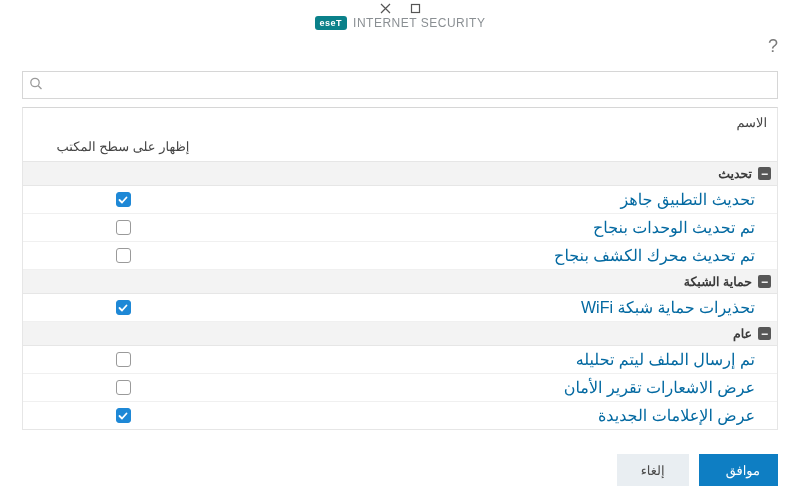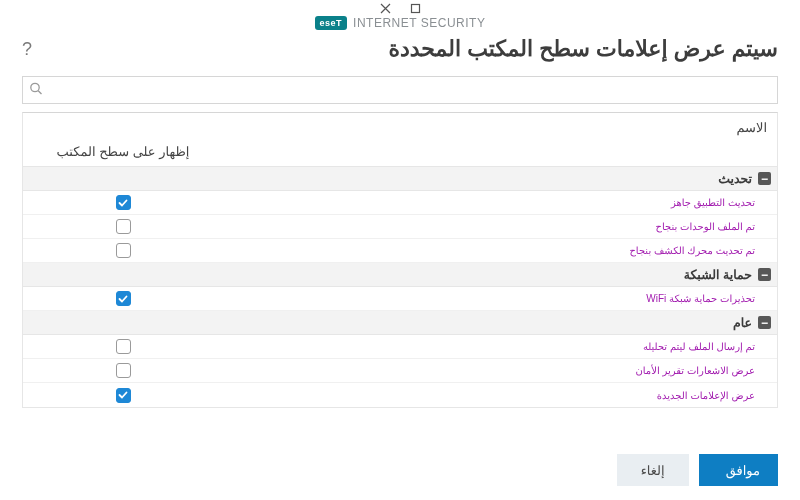--- a/index.html
+++ b/index.html
@@ -135,22 +135,22 @@
   direction: rtl;
   align-items: center;
   border-bottom: 1px solid #f0f0f0;
   padding: 2px 0;
   min-height: 24px;
 }
 .item-row:last-child { border-bottom: none; }
 .item-label {
   flex: 1;
   padding: 2px 22px 2px 10px;
-  color: #a21caf;
-  font-size: 10px;
+  color: #0369a1;
+  font-size: 16px;
 }
 .item-check {
   width: 200px;
   display: flex;
   justify-content: center;
 }
 .cbox {
   width: 15px;
   height: 15px;
   border: 1.5px solid #9a9a9a;
@@ -202,21 +202,20 @@
     </div>
   </div>
   <div class="brand">
     <span class="brand-logo">eseT</span>
     <span>INTERNET SECURITY</span>
   </div>
 </div>
 
 <div class="content">
   <div class="heading-row">
-    <div class="page-title">سيتم عرض إعلامات سطح المكتب المحددة</div>
     <div class="help-icon">?</div>
   </div>
 
   <div class="search-wrap">
     <input class="search-input" type="text" placeholder="" style="">
     <span class="search-glyph">
       <svg width="14" height="14" viewBox="0 0 14 14">
           <circle cx="6" cy="6" r="4.2" stroke="#9a9a9a" stroke-width="1.3" fill="none"></circle>
           <line x1="9.2" y1="9.2" x2="12.5" y2="12.5" stroke="#9a9a9a" stroke-width="1.3"></line>
         </svg>
@@ -237,21 +236,21 @@
           <div class="item-label">تحديث التطبيق جاهز</div>
           <div class="item-check">
             <span class="cbox checked">
               <svg width="10" height="10" viewBox="0 0 10 10">
                 <path d="M1.5 5 L4 7.5 L8.5 2.5" stroke="#fff" stroke-width="1.8" fill="none" stroke-linecap="round" stroke-linejoin="round"></path>
               </svg>
             </span>
           </div>
         </div>
         <div class="item-row">
-          <div class="item-label">تم الملف الوحدات بنجاح</div>
+          <div class="item-label">تم تحديث الوحدات بنجاح</div>
           <div class="item-check">
             <span class="cbox"></span>
           </div>
         </div>
         <div class="item-row">
           <div class="item-label">تم تحديث محرك الكشف بنجاح</div>
           <div class="item-check">
             <span class="cbox"></span>
           </div>
         </div>

